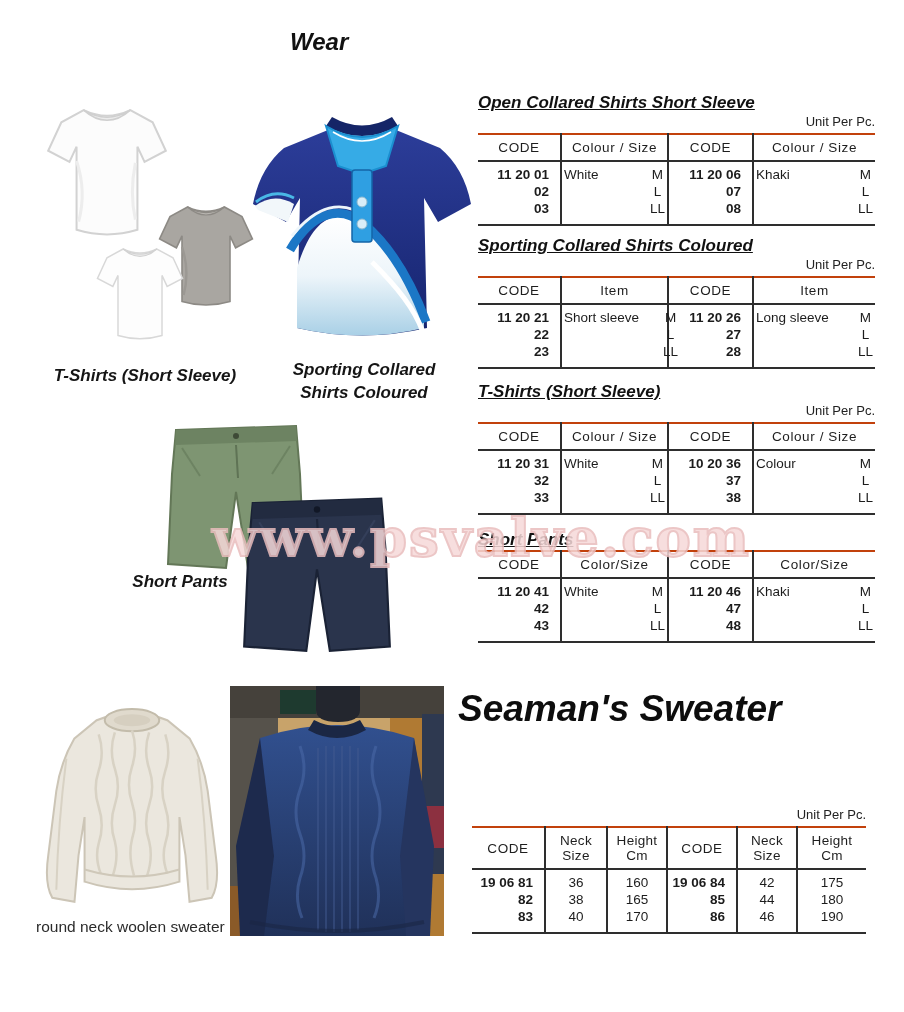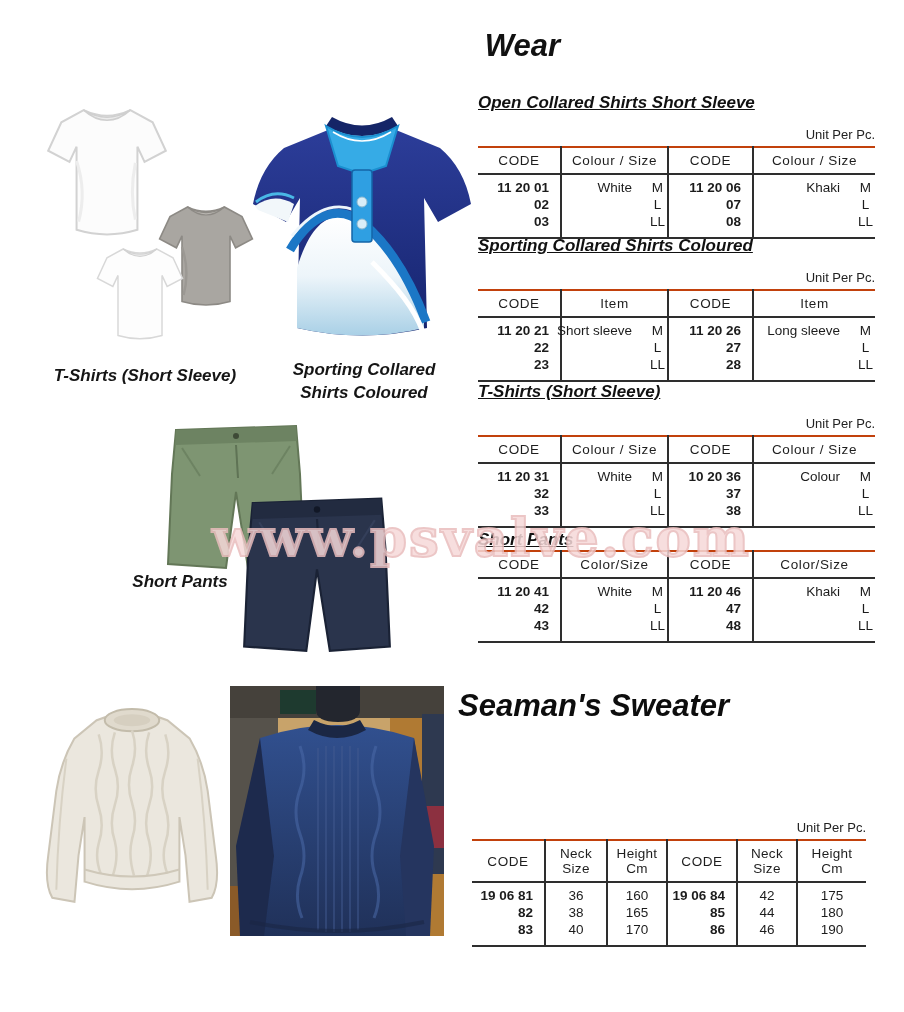--- a/index.html
+++ b/index.html
@@ -4,56 +4,56 @@
 <style>
   * { margin:0; padding:0; box-sizing:border-box; }
   html,body { background:#ffffff; }
   body {
     width:904px; height:1012px; position:relative; overflow:hidden;
     font-family:"Liberation Sans", sans-serif; color:#1c1c1c;
   }
   .abs { position:absolute; }
 
   .page-title {
-    top:28px; left:290px; width:270px; text-align:right;
-    font-size:31px; font-weight:bold; font-style:italic; color:#111;
+    top:28px; left:290px; width:270px; text-align:left;
+    font-size:24px; font-weight:bold; font-style:italic; color:#111;
   }
 
   
   .tsec { position:absolute; left:478px; width:397px; }
   .theading { font-size:17px; font-weight:bold; font-style:italic; color:#111; line-height:20px;text-decoration:underline; }
-  .tunit { text-align:right; font-size:13px; color:#222; margin:14px 0 3px; line-height:16px; }
+  .tunit { text-align:right; font-size:13px; color:#222; margin:1px 0 3px; line-height:16px; }
 
   table.ctable { border-collapse:collapse; width:100%; table-layout:fixed; }
   table.ctable th, table.ctable td { border-right:2px solid #2e2e2e; }
   table.ctable th:last-child, table.ctable td:last-child { border-right:none; }
   table.ctable thead th {
     border-top:2px solid #c2410c; border-bottom:2px solid #2e2e2e;
     font-weight:normal; font-size:13.5px; letter-spacing:.6px;
     padding:5px 2px; text-align:center; color:#1e1e1e;
   }
   table.ctable tbody td {
     border-bottom:2px solid #2e2e2e; vertical-align:top;
     padding:4px 2px 7px; font-size:13.5px; line-height:17px;
   }
   .codecell { text-align:right; padding-right:11px !important; font-weight:bold; }
-  .vwrap { display:flex; justify-content:flex-end; gap:18px;margin-left:40px; }
+  .vwrap { display:flex; justify-content:space-between; gap:24px; }
   .vlabel { white-space:nowrap; }
   .vsizes span { display:block; text-align:center; }
   .centercell { text-align:center; }
   .hdr2 div { line-height:15px; letter-spacing:.3px; }
 
   
   .w-c1 { width:83px; } .w-v1 { width:107px; } .w-c2 { width:85px; } .w-v2 { width:122px; }
   
   .sw-c1{width:73px;} .sw-n1{width:62px;} .sw-h1{width:60px;}
   .sw-c2{width:70px;} .sw-n2{width:60px;} .sw-h2{width:69px;}
 
   .sweater-heading {
-    top:688px; left:458px; font-size:31px; font-weight:bold; font-style:italic; color:#0d0d0d;
+    top:688px; left:458px; font-size:37px; font-weight:bold; font-style:italic; color:#0d0d0d;
   }
   .sweater-tblock { position:absolute; left:472px; top:806px; width:394px; }
 
   
   .cap { position:absolute; font-size:17px; font-weight:bold; font-style:italic; color:#151515; text-align:center; }
   .cap-tshirts { top:366px; left:38px; width:214px; }
   .cap-sporting { top:358px; left:283px; width:162px; line-height:23px; }
   .cap-shorts { top:572px; left:120px; width:120px; }
   .note {
     position:absolute; top:916px; left:36px; width:210px;
@@ -205,20 +205,21 @@
   </svg>
 </div>
 
 <div class="cap cap-tshirts">T-Shirts (Short Sleeve)</div>
 <div class="cap cap-sporting">
   <div>Sporting Collared</div>
   <div>Shirts Coloured</div>
 </div>
 <div class="cap cap-shorts">Short Pants</div>
 <div class="note">
+  <div>round neck woolen sweater</div>
 </div>
 
 <section class="tsec" style="top:93px">
   <div class="theading">Open Collared Shirts Short Sleeve</div>
   <div class="tunit">Unit Per Pc.</div>
   <table class="ctable">
     <thead>
         <tr>
       <th class="w-c1">CODE</th>
       <th class="w-v1">Colour / Size</th>

